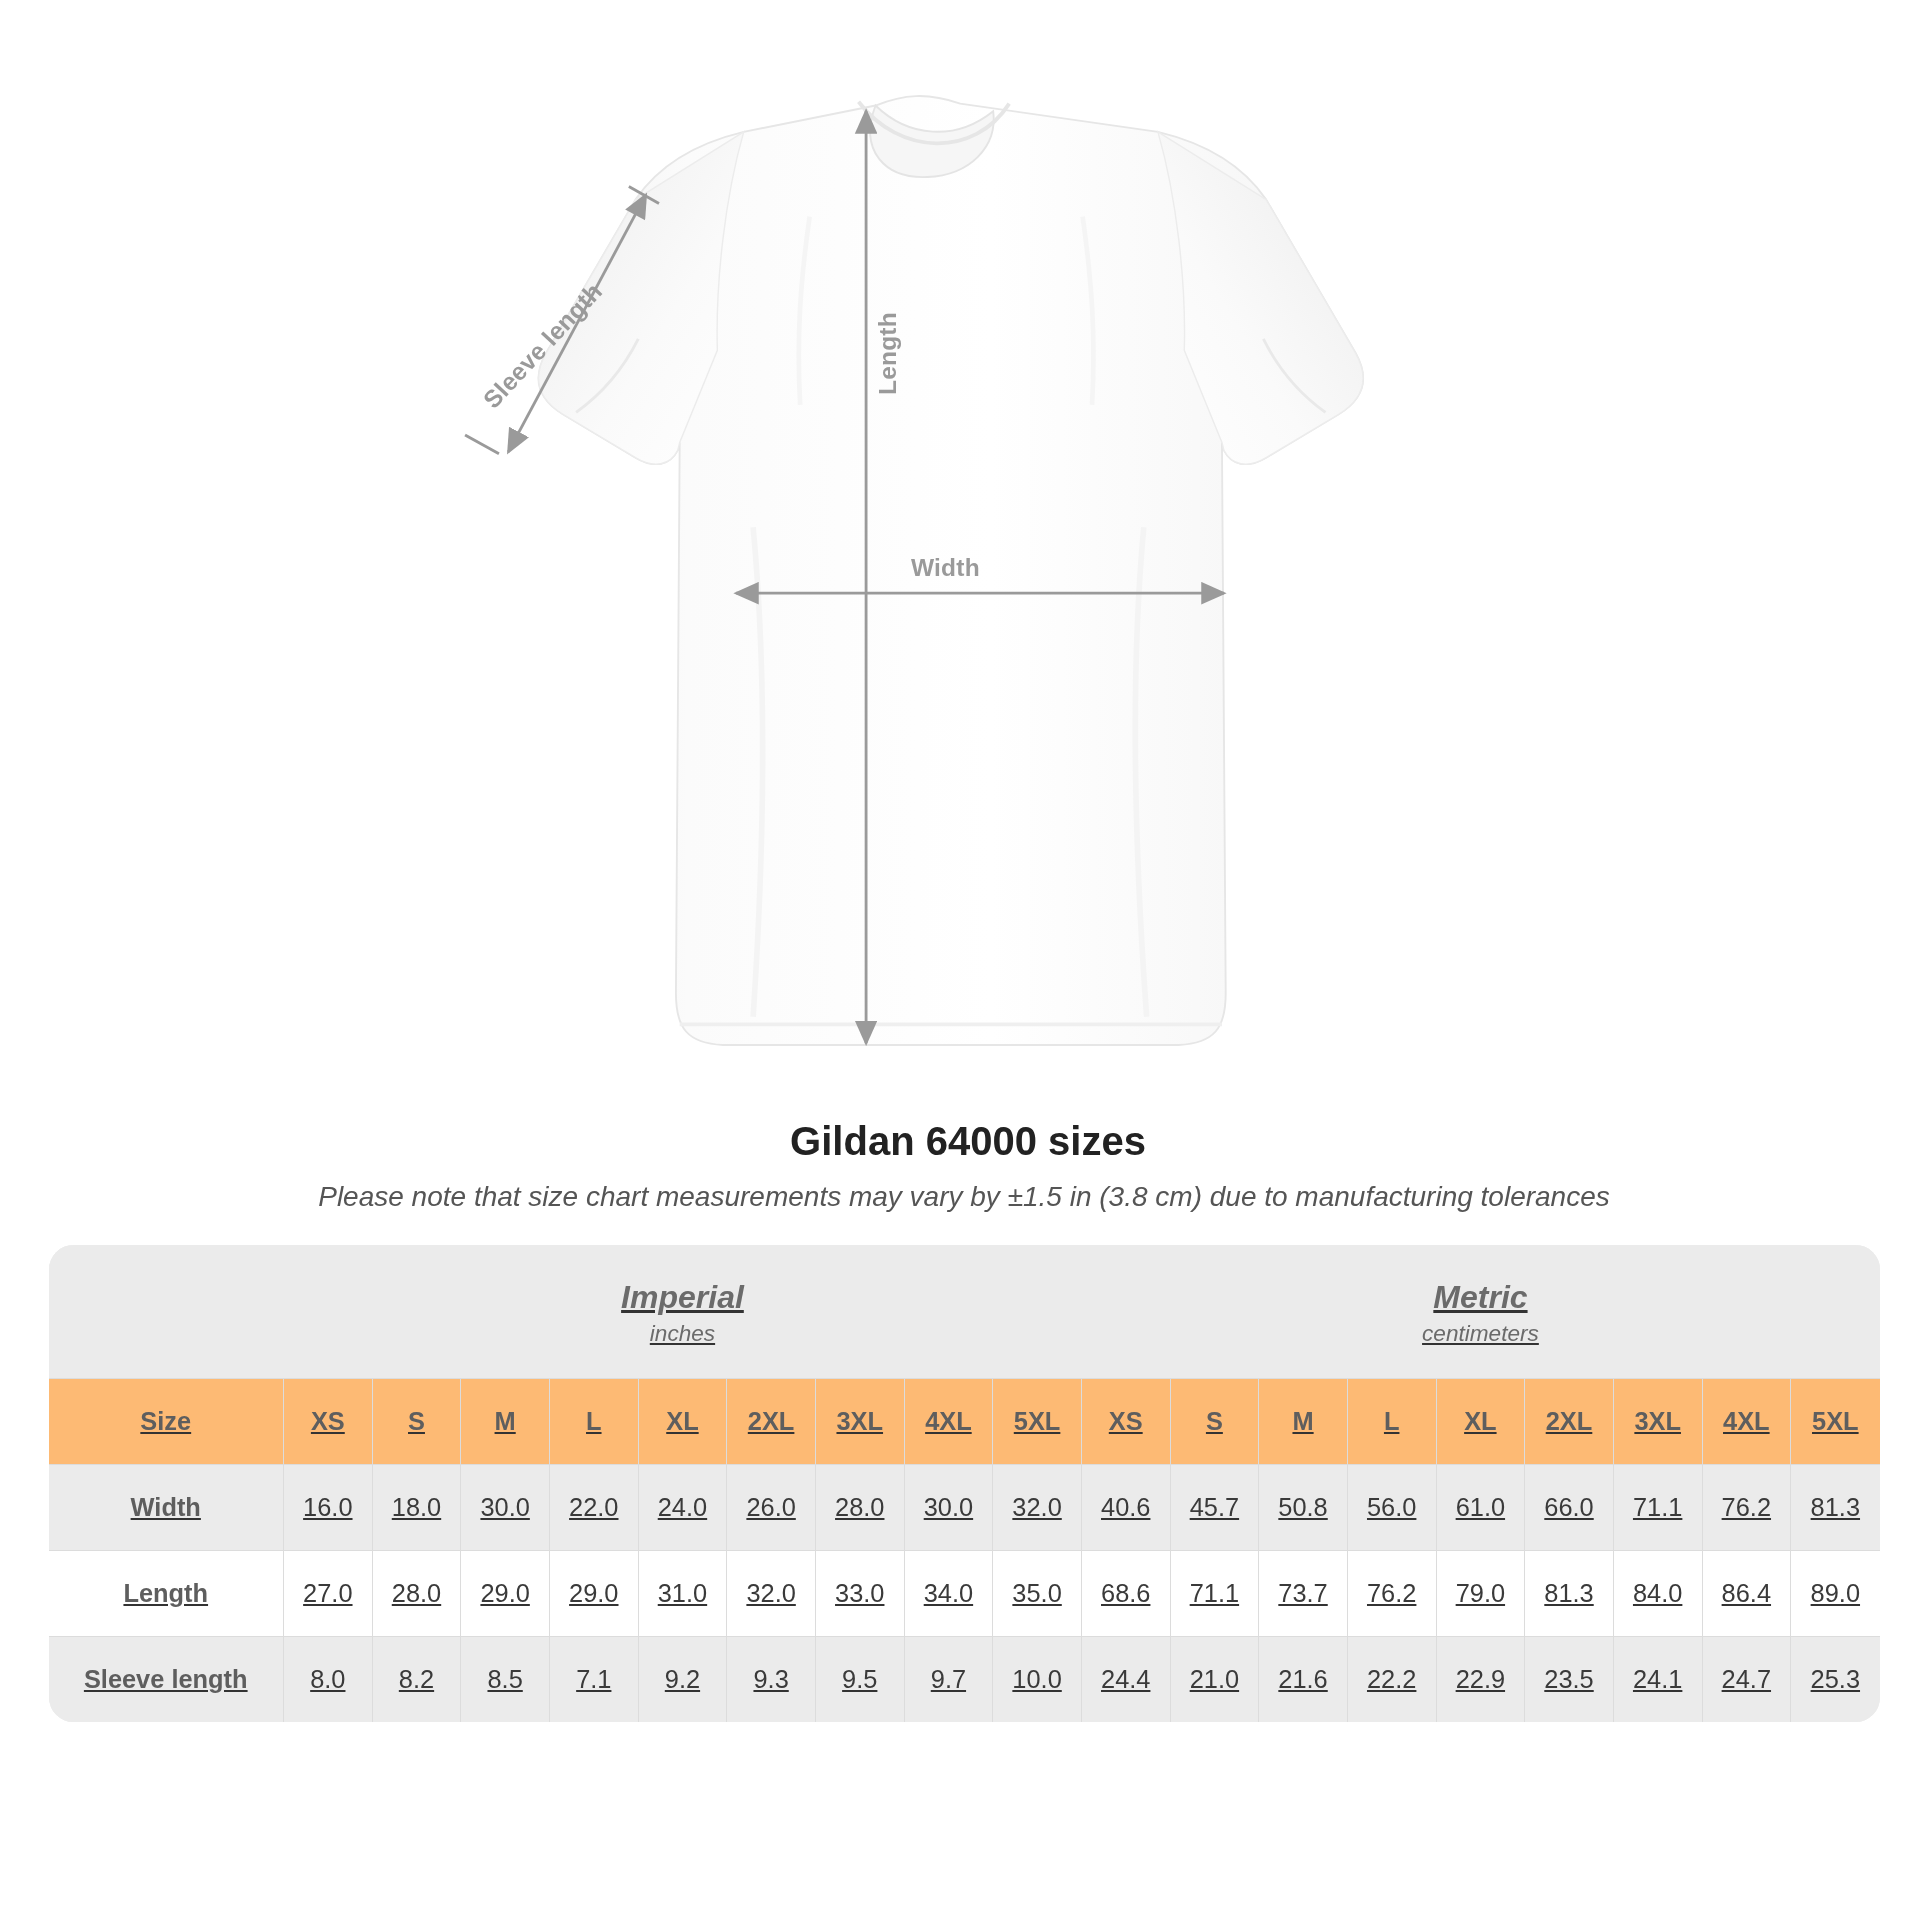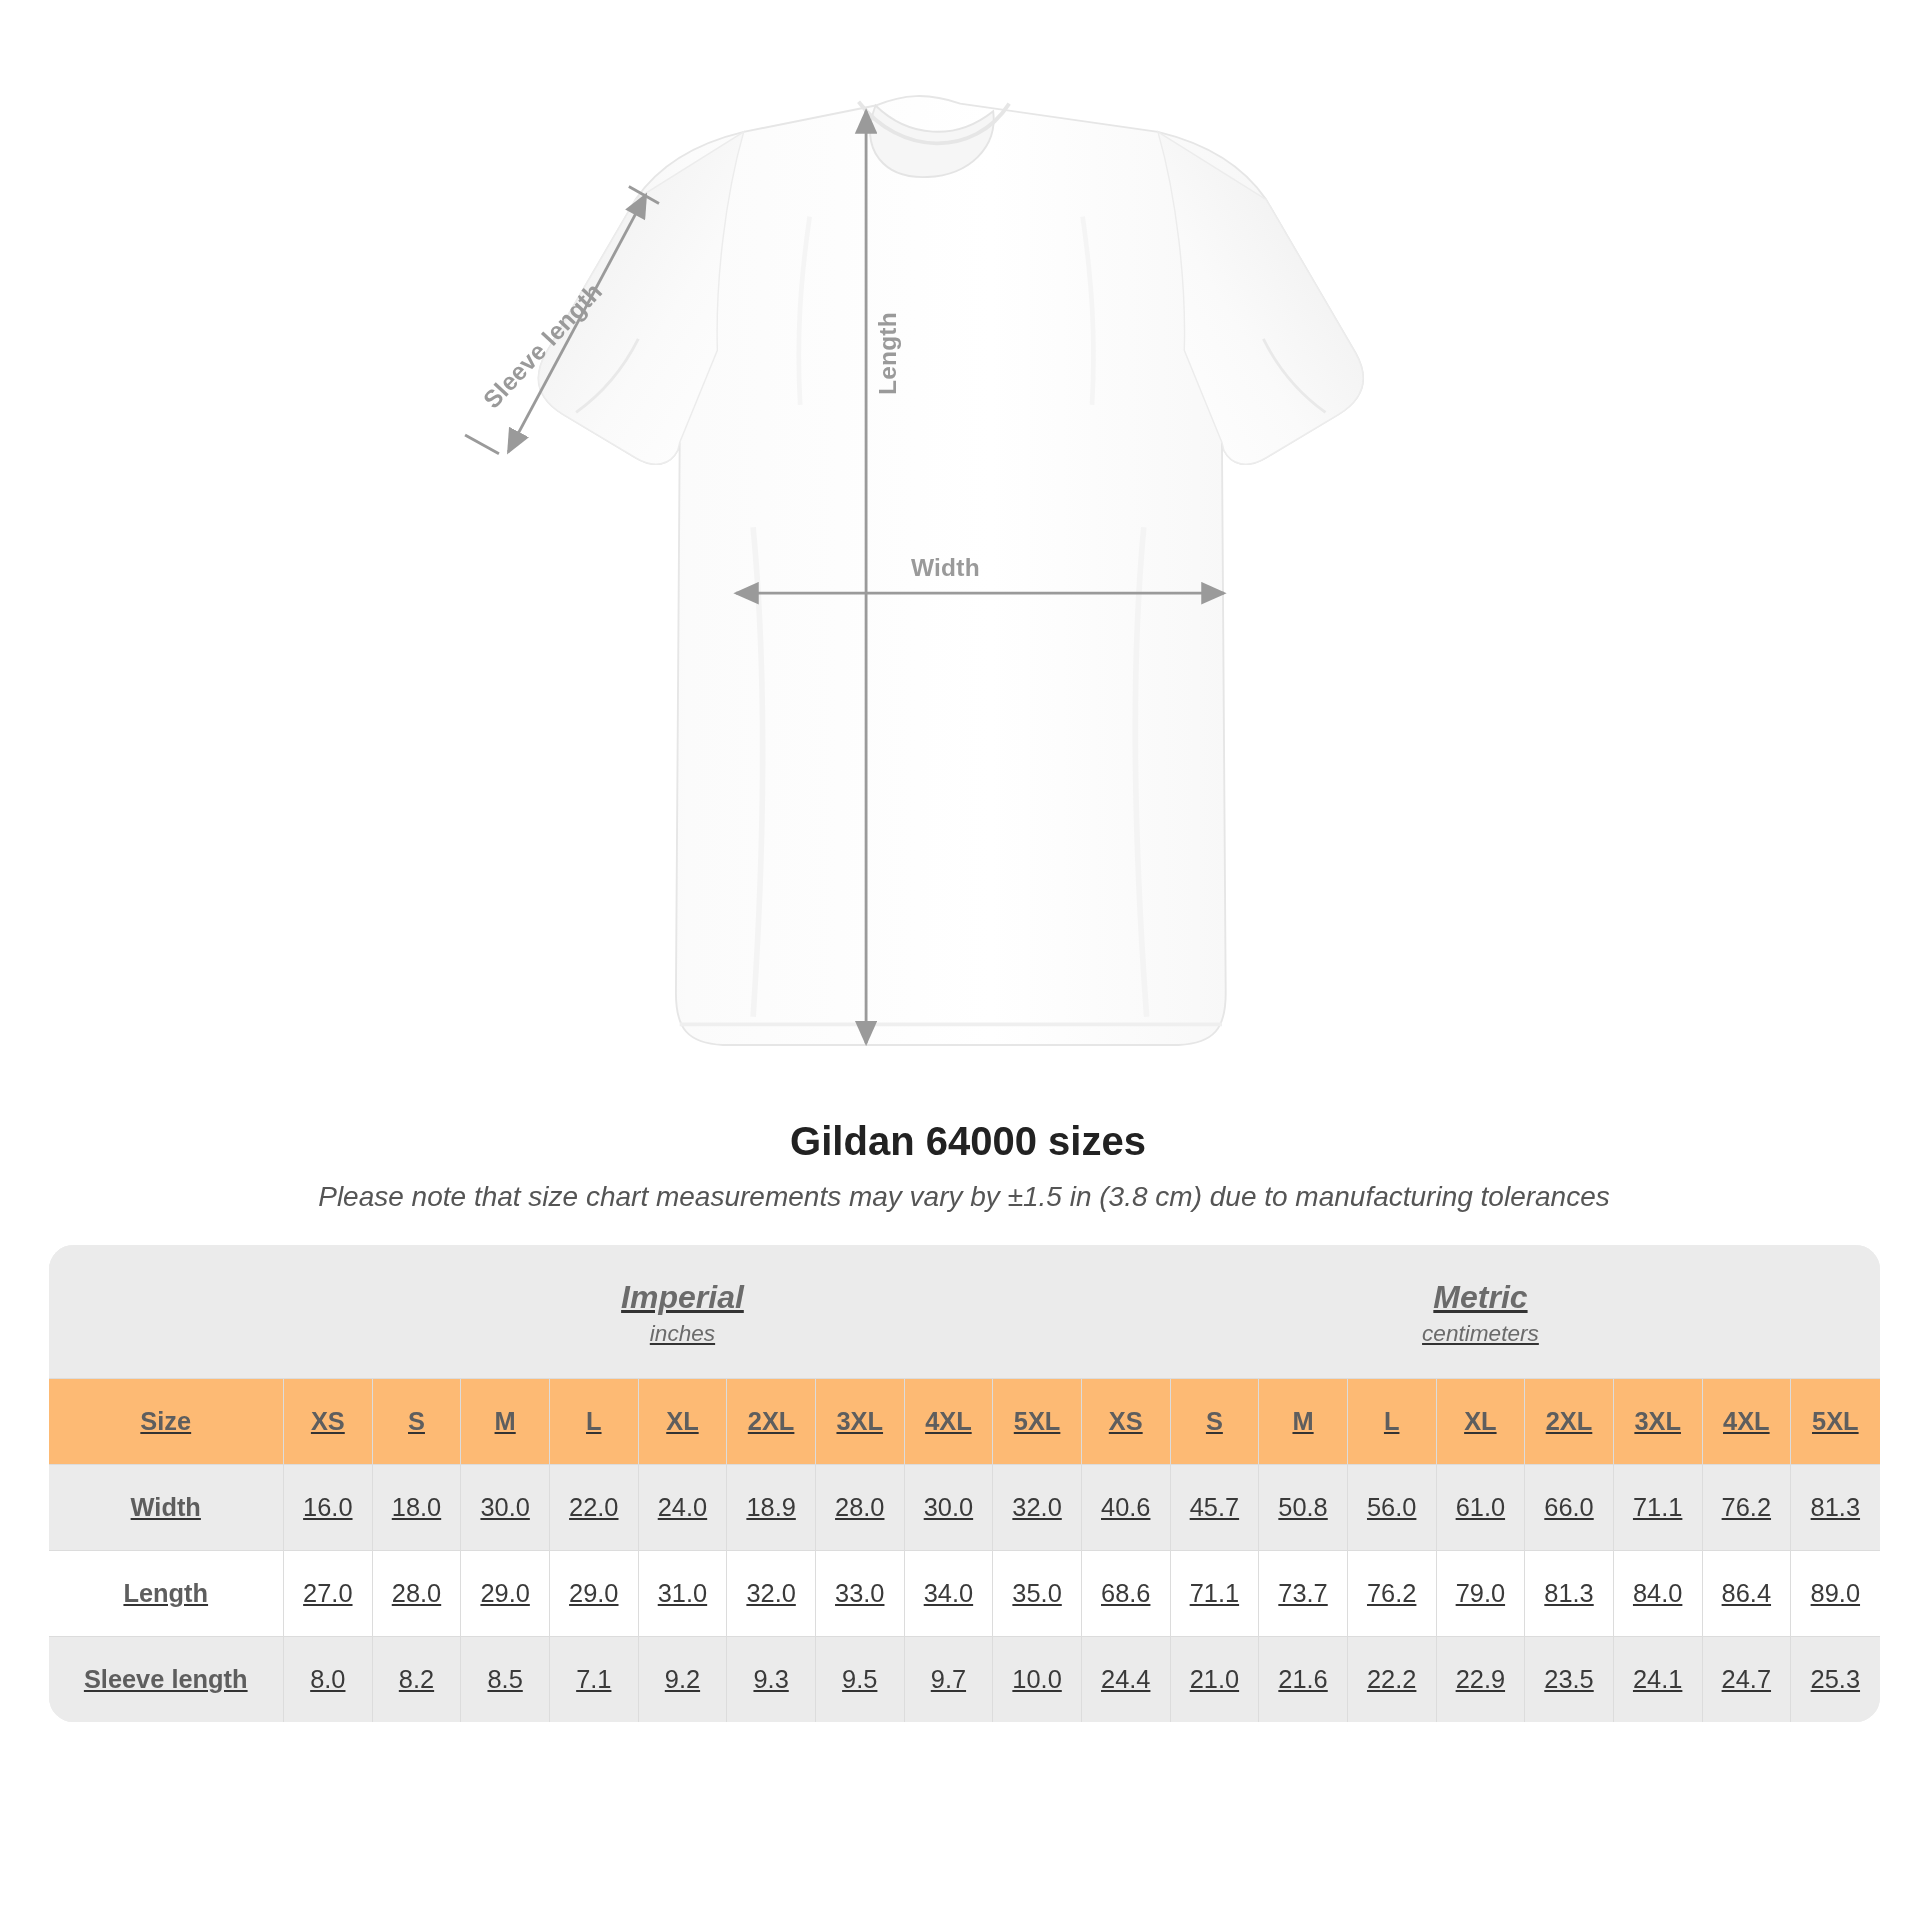--- a/index.html
+++ b/index.html
@@ -285,21 +285,21 @@
           <td class="vline">5XL</td>
         </tr>
 
         <tr class="row-band hline-top">
           <td class="rowlabel">Width</td>
           <td class="vline">16.0</td>
           <td class="vline">18.0</td>
           <td class="vline">30.0</td>
           <td class="vline">22.0</td>
           <td class="vline">24.0</td>
-          <td class="vline">18.9</td>
+          <td class="vline">26.0</td>
           <td class="vline">28.0</td>
           <td class="vline">30.0</td>
           <td class="vline">32.0</td>
           <td class="vline">40.6</td>
           <td class="vline">45.7</td>
           <td class="vline">50.8</td>
           <td class="vline">56.0</td>
           <td class="vline">61.0</td>
           <td class="vline">66.0</td>
           <td class="vline">71.1</td>

